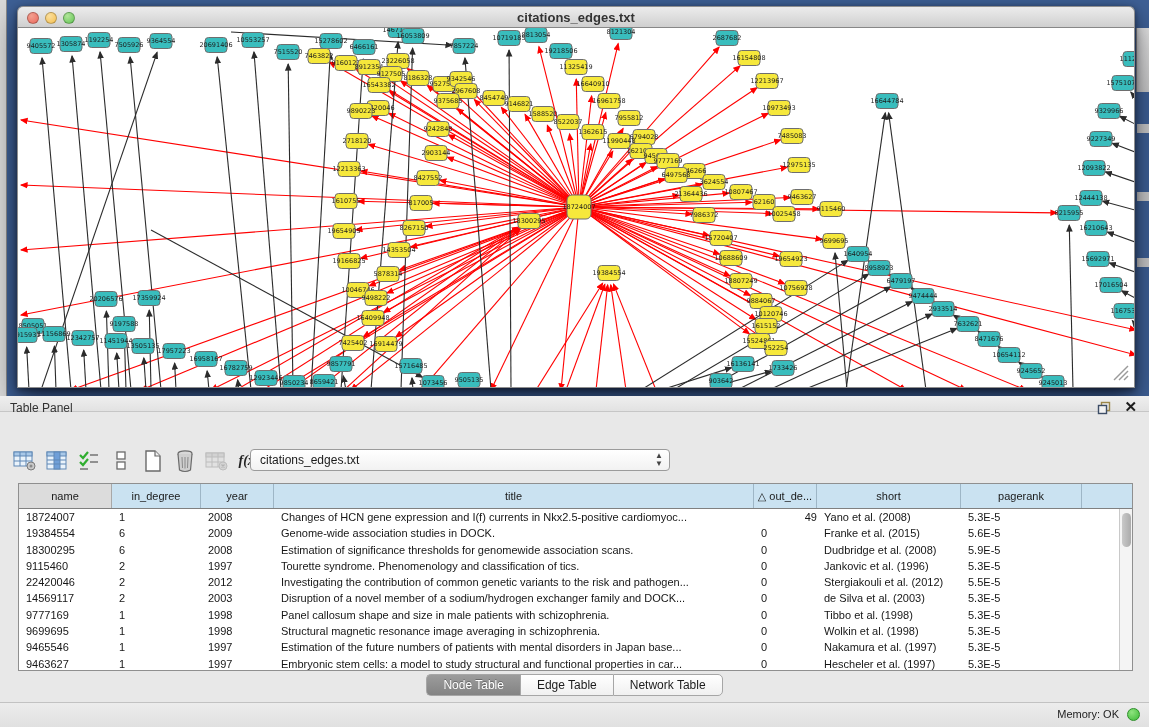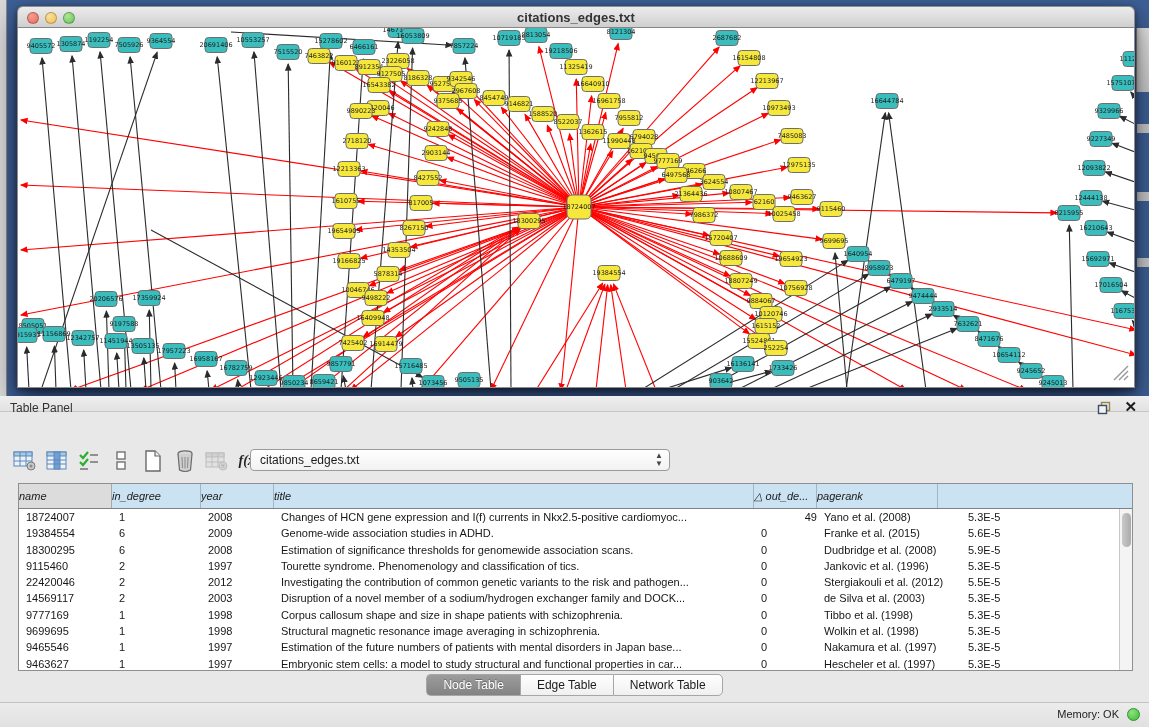--- a/index.html
+++ b/index.html
@@ -27,21 +27,21 @@
   #tp-float { position:absolute; right:38px; top:5px; width:14px; height:14px; cursor:pointer; }
   #tp-close { position:absolute; right:12px; top:2px; font-size:15px; font-weight:bold; color:#1c1c1c; cursor:pointer; }
 
   #toolbar { position:absolute; left:10px; top:49px; height:32px; display:flex; align-items:center; }
   .tool-btn { width:30px; height:30px; display:flex; align-items:center; justify-content:center; margin-right:2px; }
   #combo { position:absolute; left:250px; top:53px; width:420px; height:22px; background:linear-gradient(#ffffff,#f2f2f2); border:1px solid #9b9b9b; border-radius:4px; font-size:12px; color:#1a1a1a; line-height:20px; padding-left:9px; }
   #combo-arrows { position:absolute; right:6px; top:2px; font-size:8px; color:#444; line-height:8px; text-align:center; }
 
   #tbl { position:absolute; left:18px; top:87px; width:1115px; height:188px; background:#fff; border:1px solid #8f8f8f; overflow:hidden; }
   #thead { display:flex; height:25px; border-bottom:1px solid #808080; }
-  .hcell { background:#cae2f1; border-right:1px solid #9eb6c6; font-size:11px; color:#1a1a1a; line-height:24px; overflow:hidden; white-space:nowrap; flex:0 0 auto;font-style:italic; }
+  .hcell { background:#cae2f1; border-right:1px solid #9eb6c6; font-size:11px; color:#1a1a1a; text-align:center; line-height:24px; overflow:hidden; white-space:nowrap; flex:0 0 auto; }
   .hcell.first { background:#dcdcdc; border-right:1px solid #a8a8a8; }
   .hcell.filler { background:#cae2f1; border-right:none; flex:1 1 auto; }
   #tbody { position:relative; }
   .trow { display:flex; height:16.3px; }
   .tcell { font-size:11px; color:#161616; line-height:16px; padding-left:7px; overflow:hidden; white-space:nowrap; flex:0 0 auto; }
   #vscroll { position:absolute; right:0; top:25px; width:13px; height:162px; background:#f4f4f4; border-left:1px solid #c9c9c9; }
   #vthumb { position:absolute; left:1.5px; top:4px; width:9px; height:34px; background:linear-gradient(90deg,#c9c9c9,#ababab); border-radius:5px; }
 
   #tabs { position:absolute; left:0; right:0; top:278px; display:flex; justify-content:center; }
   .seg { height:22px; line-height:21px; font-size:12px; padding:0 16px; background:linear-gradient(#ffffff,#f0f0f0); border-top:1px solid #a6a6a6; border-bottom:1px solid #a6a6a6; color:#1c1c1c; cursor:pointer; }
@@ -877,38 +877,39 @@
       <div id="combo-arrows">▲<br>▼</div>
     </div>
 
     <div id="tbl">
       <div id="thead">
           <div class="hcell first" style="width: 93px;">name</div>
           <div class="hcell" style="width: 89px;">in_degree</div>
           <div class="hcell" style="width: 73px;">year</div>
           <div class="hcell" style="width: 480px;">title</div>
           <div class="hcell" style="width: 63px;">△ out_de...</div>
+          <div class="hcell" style="width: 144px;">short</div>
           <div class="hcell" style="width: 121px;">pagerank</div>
           <div class="hcell filler"></div>
         </div>
       <div id="tbody">
           <div class="trow">
             <div class="tcell" style="width: 93px;">18724007</div>
             <div class="tcell" style="width: 89px;">1</div>
             <div class="tcell" style="width: 73px;">2008</div>
             <div class="tcell" style="width: 480px;">Changes of HCN gene expression and I(f) currents in Nkx2.5-positive cardiomyoc...</div>
             <div class="tcell" style="width: 63px; text-align: right;">49</div>
             <div class="tcell" style="width: 144px;">Yano et al. (2008)</div>
             <div class="tcell" style="width: 121px;">5.3E-5</div>
           </div>
           <div class="trow">
             <div class="tcell" style="width: 93px;">19384554</div>
             <div class="tcell" style="width: 89px;">6</div>
             <div class="tcell" style="width: 73px;">2009</div>
-            <div class="tcell" style="width: 480px;">Genome-wide association studies in ADHD.</div>
+            <div class="tcell" style="width: 480px;">Genome-wide association studies in DOCK.</div>
             <div class="tcell" style="width: 63px;">0</div>
             <div class="tcell" style="width: 144px;">Franke et al. (2015)</div>
             <div class="tcell" style="width: 121px;">5.6E-5</div>
           </div>
           <div class="trow">
             <div class="tcell" style="width: 93px;">18300295</div>
             <div class="tcell" style="width: 89px;">6</div>
             <div class="tcell" style="width: 73px;">2008</div>
             <div class="tcell" style="width: 480px;">Estimation of significance thresholds for genomewide association scans.</div>
             <div class="tcell" style="width: 63px;">0</div>
@@ -939,21 +940,21 @@
             <div class="tcell" style="width: 73px;">2003</div>
             <div class="tcell" style="width: 480px;">Disruption of a novel member of a sodium/hydrogen exchanger family and DOCK...</div>
             <div class="tcell" style="width: 63px;">0</div>
             <div class="tcell" style="width: 144px;">de Silva et al. (2003)</div>
             <div class="tcell" style="width: 121px;">5.3E-5</div>
           </div>
           <div class="trow">
             <div class="tcell" style="width: 93px;">9777169</div>
             <div class="tcell" style="width: 89px;">1</div>
             <div class="tcell" style="width: 73px;">1998</div>
-            <div class="tcell" style="width: 480px;">Corpus callosum shape and size in shape patients with schizophrenia.</div>
+            <div class="tcell" style="width: 480px;">Panel callosum shape and size in male patients with schizophrenia.</div>
             <div class="tcell" style="width: 63px;">0</div>
             <div class="tcell" style="width: 144px;">Tibbo et al. (1998)</div>
             <div class="tcell" style="width: 121px;">5.3E-5</div>
           </div>
           <div class="trow">
             <div class="tcell" style="width: 93px;">9699695</div>
             <div class="tcell" style="width: 89px;">1</div>
             <div class="tcell" style="width: 73px;">1998</div>
             <div class="tcell" style="width: 480px;">Structural magnetic resonance image averaging in schizophrenia.</div>
             <div class="tcell" style="width: 63px;">0</div>

